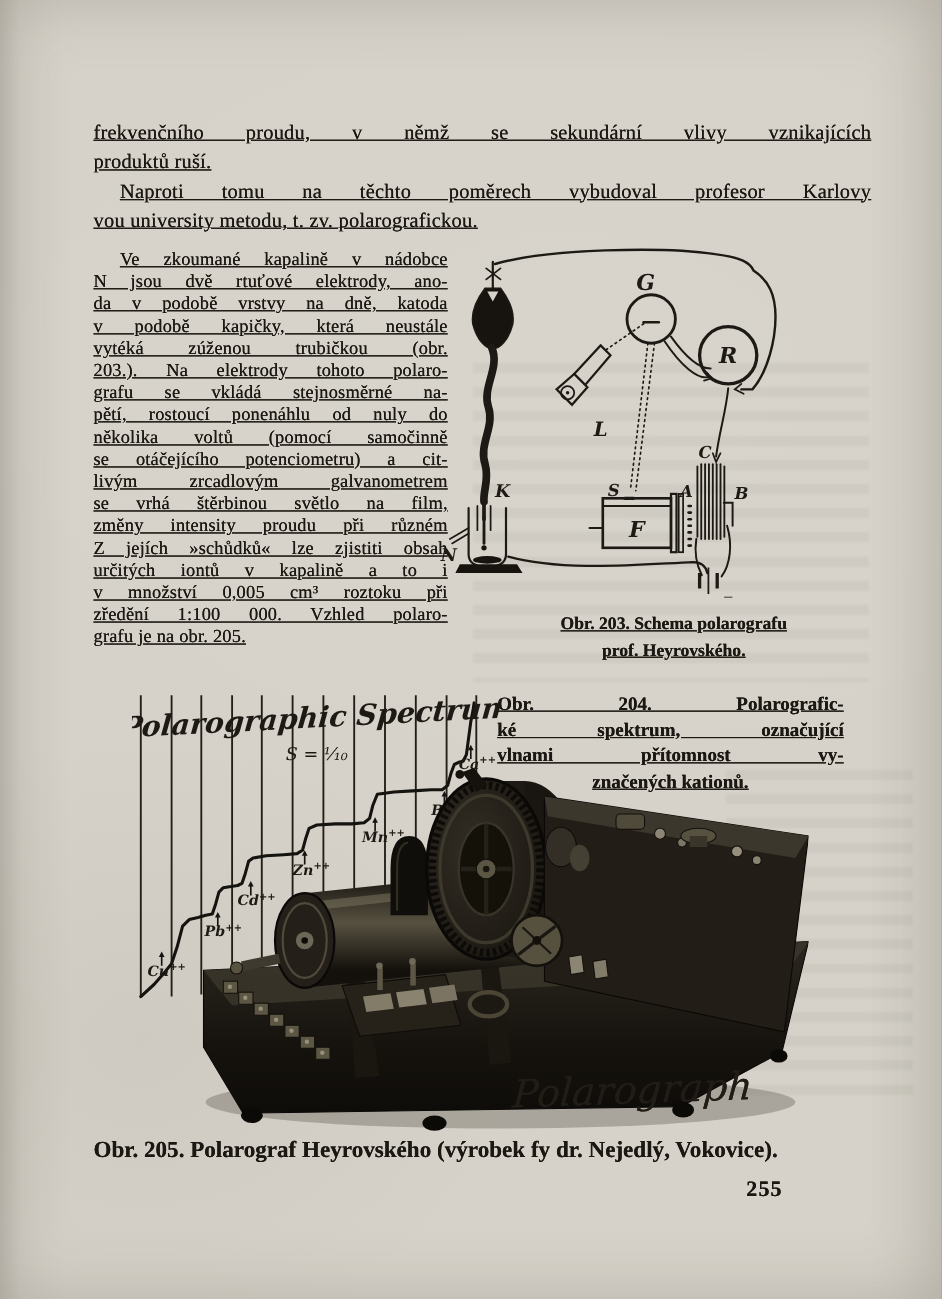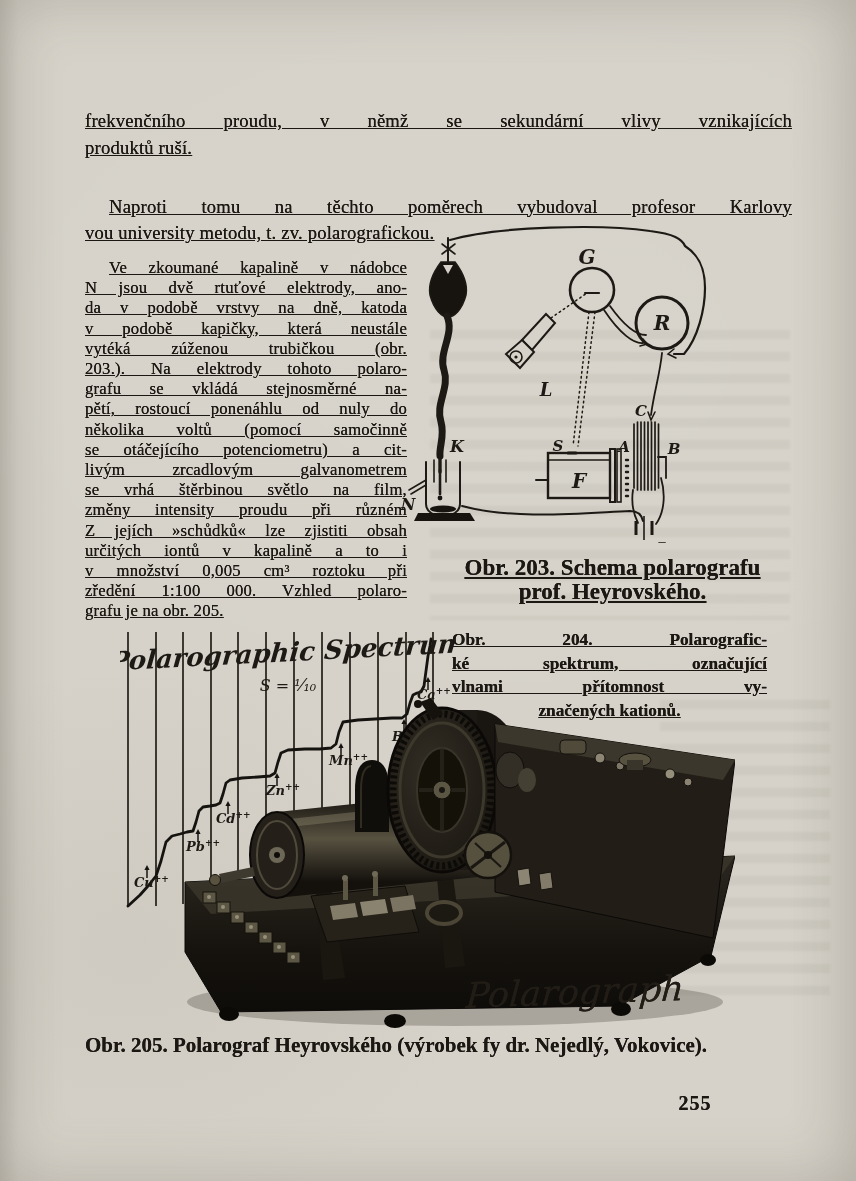--- a/index.html
+++ b/index.html
@@ -12,30 +12,30 @@
       #d6d2c9;
     box-shadow: inset 0 0 60px rgba(90,84,72,0.25);
     font-family:"Liberation Serif","DejaVu Serif",serif;
     color:#1b1813;
   }
   .abs{position:absolute;}
   .tline{ text-align:justify; text-align-last:justify;text-decoration:underline; }
   .tline.last{ text-align-last:left; }
   .center-all .tline, .center-all .tline.last{ text-align:center; text-align-last:center; }
   .center-last .tline.last{ text-align-last:center; }
-  .indent-first .tline:first-child{ text-indent:24px;margin-top:32px; }
+  .indent-first .tline:first-child{ text-indent:24px; }
   .bodytext{ text-shadow:0 0 0.45px currentColor; letter-spacing:0.2px; }
   #intro{ left:85px; top:108px; width:707px; font-size:18.6px; line-height:26.8px; z-index:2;}
   #intro .para{ margin:0; }
   #column{ left:85px; top:226px; width:322px; font-size:16.7px; line-height:20.2px; z-index:2;}
   .cap{ font-weight:bold; text-shadow:0 0 0.4px currentColor; z-index:5;}
-  #cap203{ left:455px; top:556px; width:315px; font-size:23px; line-height:23.5px; }
+  #cap203{ left:455px; top:556px; width:315px; font-size:16px; line-height:23.5px; }
   #cap204{ left:452px; top:628px; width:315px; font-size:17.3px; line-height:23.5px; }
   #cap205{ left:85px; top:1033px; width:707px; font-size:21px; text-align:left; }
-  #pagenum{ left:640px; top:1092px; width:110px; font-size:20px; font-weight:bold; text-align:center; letter-spacing:1px; text-shadow:0 0 0.5px currentColor;}
+  #pagenum{ left:640px; top:1070px; width:110px; font-size:20px; font-weight:bold; text-align:center; letter-spacing:1px; text-shadow:0 0 0.5px currentColor;}
   #diagram{ left:398px; top:222px; z-index:2;}
   #spectrum{ left:120px; top:625px; z-index:3;}
   #photo{ left:165px; top:640px; z-index:4;}
   #handwritten{
     left:455px; top:972px; width:240px; z-index:6;
     font-family:"DejaVu Serif",serif; font-style:italic; font-size:35px;
     transform:rotate(-2deg) skewX(-6deg); color:#211d16; text-align:center;
     text-shadow:0 0 0.5px currentColor;
   }
   .bleed{ position:absolute; z-index:1; filter:blur(1.2px);

